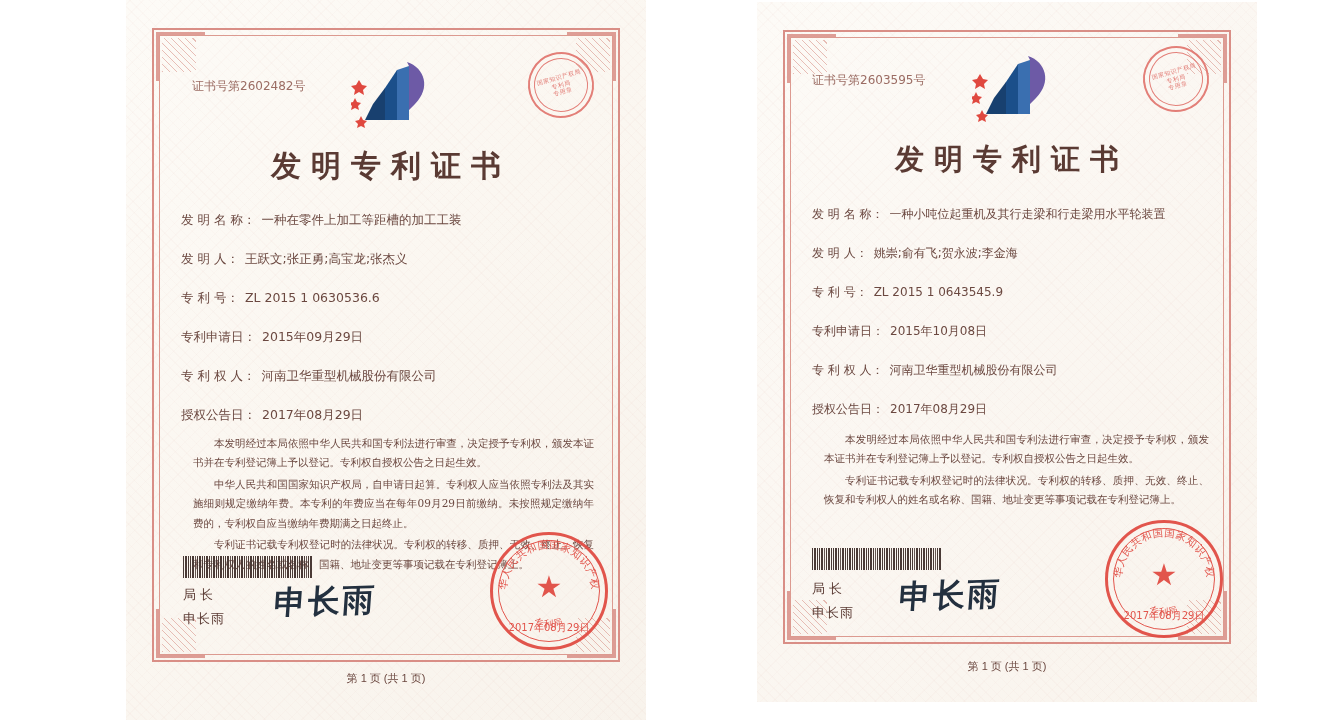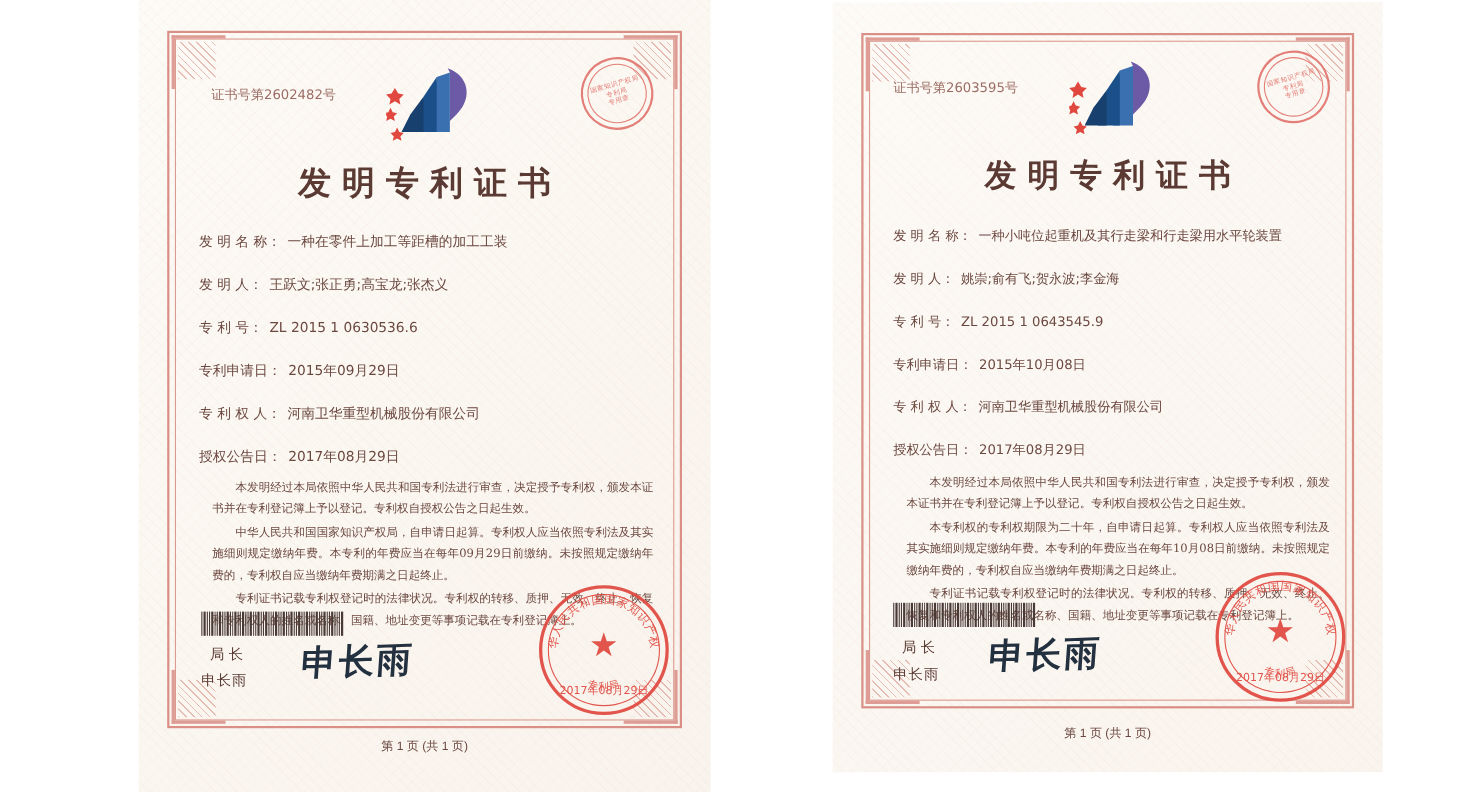--- a/index.html
+++ b/index.html
@@ -169,21 +169,21 @@
     display: flex;
     align-items: flex-end;
     gap: 1px;
     height: 22px;
   }
   .barcode i { display:block; background:#4a3a36; width:1px; height:100%; }
   .barcode i.w { width:2px; }
   .barcode i.s { width:1px; opacity:.85; }
 
   
-  .sig-block { position:absolute; color:#5a3a33;text-align:right; }
+  .sig-block { position:absolute; color:#5a3a33; }
   .sig-block .role { font-family:"DejaVu Sans", sans-serif; }
   .sig-block .name { font-family:"DejaVu Sans", sans-serif; }
   .handwrite {
     position:absolute;
     font-family:"DejaVu Serif","Liberation Serif", serif;
     color:#23303f;
     font-weight:bold;
     letter-spacing:2px;
     transform: skewX(-6deg) rotate(-2deg);
   }
@@ -452,21 +452,20 @@
         <span class="val">河南卫华重型机械股份有限公司</span>
       </div>
       <div class="field" style="font-size:12px; margin-bottom:0;">
         <span class="lbl">授权公告日：</span>
         <span class="val">2017年08月29日</span>
       </div>
     </div>
 
     <div class="body-text" style="left:55px; right:48px; top:428px; font-size:10.5px;">
       <p>本发明经过本局依照中华人民共和国专利法进行审查，决定授予专利权，颁发本证书并在专利登记簿上予以登记。专利权自授权公告之日起生效。</p>
-      <p>本专利权的专利权期限为二十年，自申请日起算。专利权人应当依照专利法及其实施细则规定缴纳年费。本专利的年费应当在每年10月08日前缴纳。未按照规定缴纳年费的，专利权自应当缴纳年费期满之日起终止。</p>
       <p>专利证书记载专利权登记时的法律状况。专利权的转移、质押、无效、终止、恢复和专利权人的姓名或名称、国籍、地址变更等事项记载在专利登记簿上。</p>
     </div>
 
     <div class="barcode" style="left:55px; top:546px;">
       <i></i>
         <i class="w"></i>
         <i></i>
         <i></i>
         <i class="w"></i>
         <i class="s"></i>

